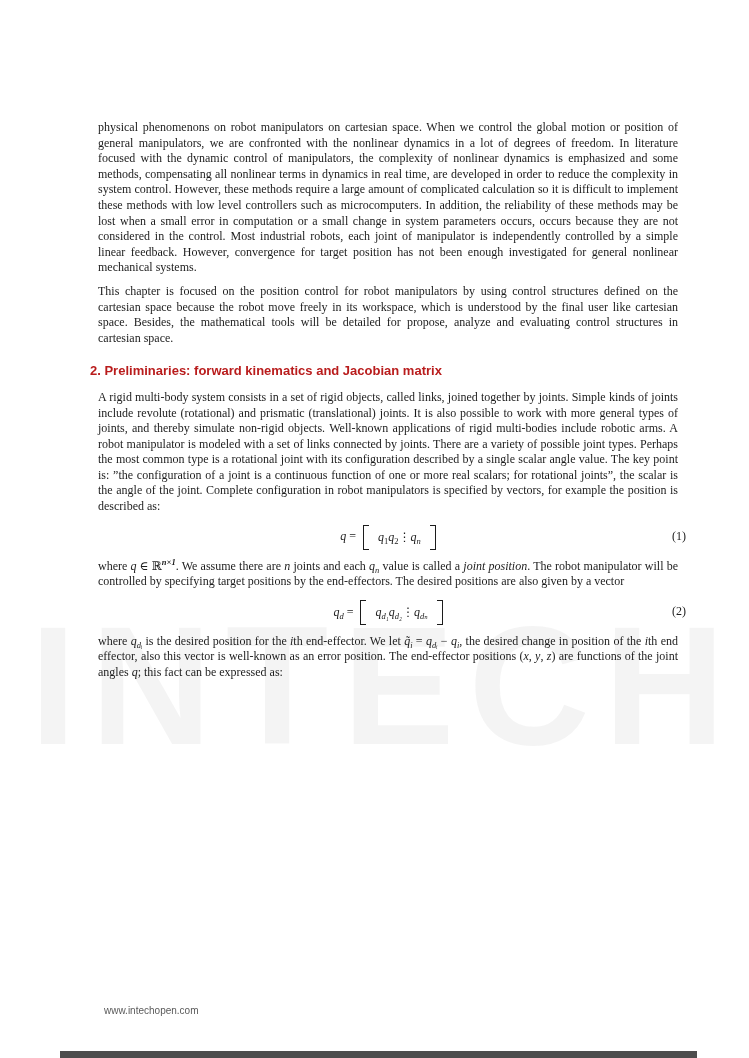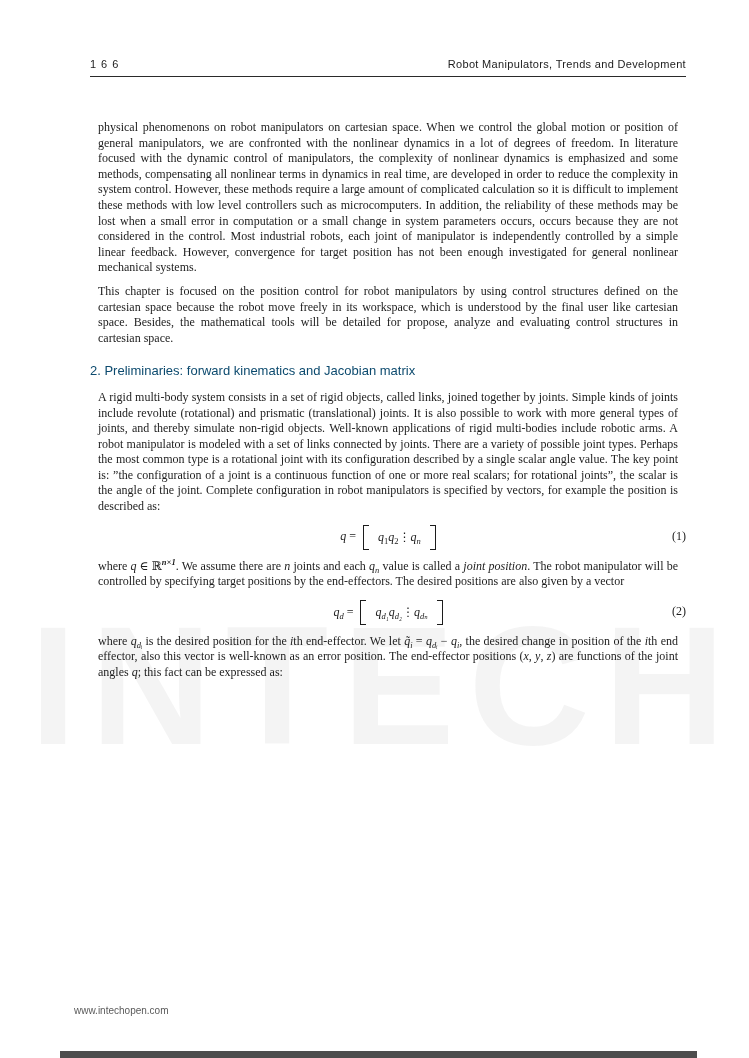--- a/index.html
+++ b/index.html
@@ -42,24 +42,24 @@
     top:112px;left:90px;width:596px;
     font-size:12px;
     line-height:15.6px;
     text-align:justify;
     z-index:1;
   }
   p{margin:8px;}
   h2{
     font-family:"Liberation Sans","DejaVu Sans",sans-serif;
     font-size:13px;
-    font-weight:normal;
+    font-weight:bold;
     text-align:left;
     margin:17px 0 11px 0;
-    color:#0c4a6e;
+    color:#b91c1c;
   }
   .it{font-style:italic;}
   sub{font-size:71%;line-height:0;}
   sup{font-size:71%;line-height:0;font-weight:bold;}
   .equation{
     position:relative;
     display:flex;
     justify-content:center;
     align-items:center;
     margin:10px 0 9px 0;
@@ -74,45 +74,41 @@
   .bracket{width:5px;display:inline-block;}
   .bracket.left{border-left:1.2px solid #1c1c1c;border-top:1.2px solid #1c1c1c;border-bottom:1.2px solid #1c1c1c;}
   .bracket.right{border-right:1.2px solid #1c1c1c;border-top:1.2px solid #1c1c1c;border-bottom:1.2px solid #1c1c1c;}
   .matrix-body{
     display:flex;align-items:center;
     padding:4px 9px;
   }
   .mrow{line-height:17px;text-align:center;}
   footer{
     position:absolute;
-    left:74px;bottom:42px;
+    left:104px;bottom:42px;
     font-family:"Liberation Sans","DejaVu Sans",sans-serif;
     font-size:10px;
     color:#5a5a5a;
     z-index:1;
   }
   .bottom-bar{
     position:absolute;
     left:60px;right:52px;bottom:0;
     height:7px;
     background:#4d4d4d;
     z-index:1;
   }
 </style>
 </head>
 <body>
 
 <div class="page">
 
   <div class="watermark">INTECH</div>
 
-  <header>
-    <span class="page-num">166</span>
-    <span class="running-title">Robot Manipulators, Trends and Development</span>
-  </header>
 
   <main>
     <p>physical phenomenons on robot manipulators on cartesian space. When we control the global motion or position of general manipulators, we are confronted with the nonlinear dynamics in a lot of degrees of freedom. In literature focused with the dynamic control of manipulators, the complexity of nonlinear dynamics is emphasized and some methods, compensating all nonlinear terms in dynamics in real time, are developed in order to reduce the complexity in system control. However, these methods require a large amount of complicated calculation so it is difficult to implement these methods with low level controllers such as microcomputers. In addition, the reliability of these methods may be lost when a small error in computation or a small change in system parameters occurs, occurs because they are not considered in the control. Most industrial robots, each joint of manipulator is independently controlled by a simple linear feedback. However, convergence for target position has not been enough investigated for general nonlinear mechanical systems.</p>
     <p>This chapter is focused on the position control for robot manipulators by using control structures defined on the cartesian space because the robot move freely in its workspace, which is understood by the final user like cartesian space. Besides, the mathematical tools will be detailed for propose, analyze and evaluating control structures in cartesian space.</p>
 
     <h2>2. Preliminaries: forward kinematics and Jacobian matrix</h2>
 
     <p>A rigid multi-body system consists in a set of rigid objects, called links, joined together by joints. Simple kinds of joints include revolute (rotational) and prismatic (translational) joints. It is also possible to work with more general types of joints, and thereby simulate non-rigid objects. Well-known applications of rigid multi-bodies include robotic arms. A robot manipulator is modeled with a set of links connected by joints. There are a variety of possible joint types. Perhaps the most common type is a rotational joint with its configuration described by a single scalar angle value. The key point is: ”the configuration of a joint is a continuous function of one or more real scalars; for rotational joints”, the scalar is the angle of the joint. Complete configuration in robot manipulators is specified by vectors, for example the position is described as:</p>
 
     <div class="equation">

